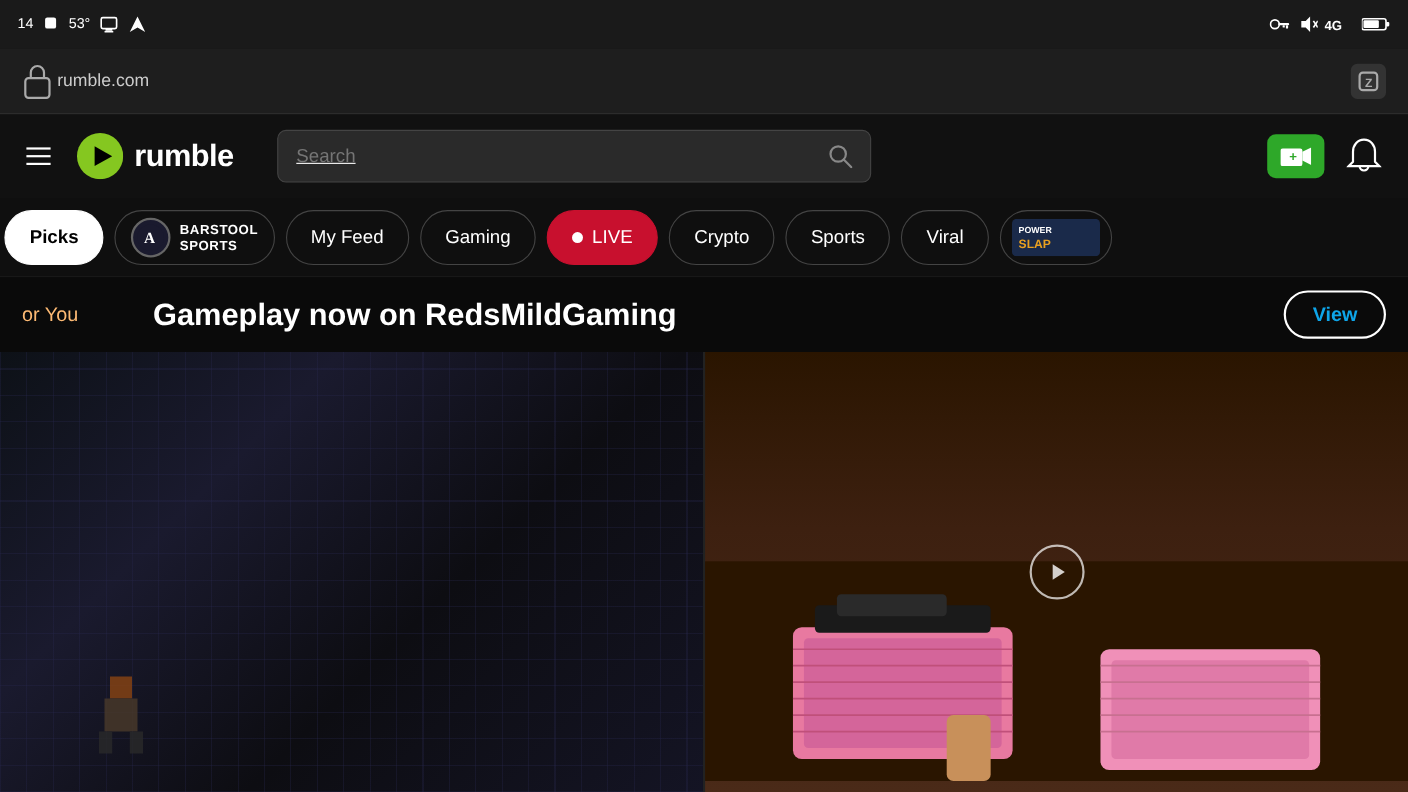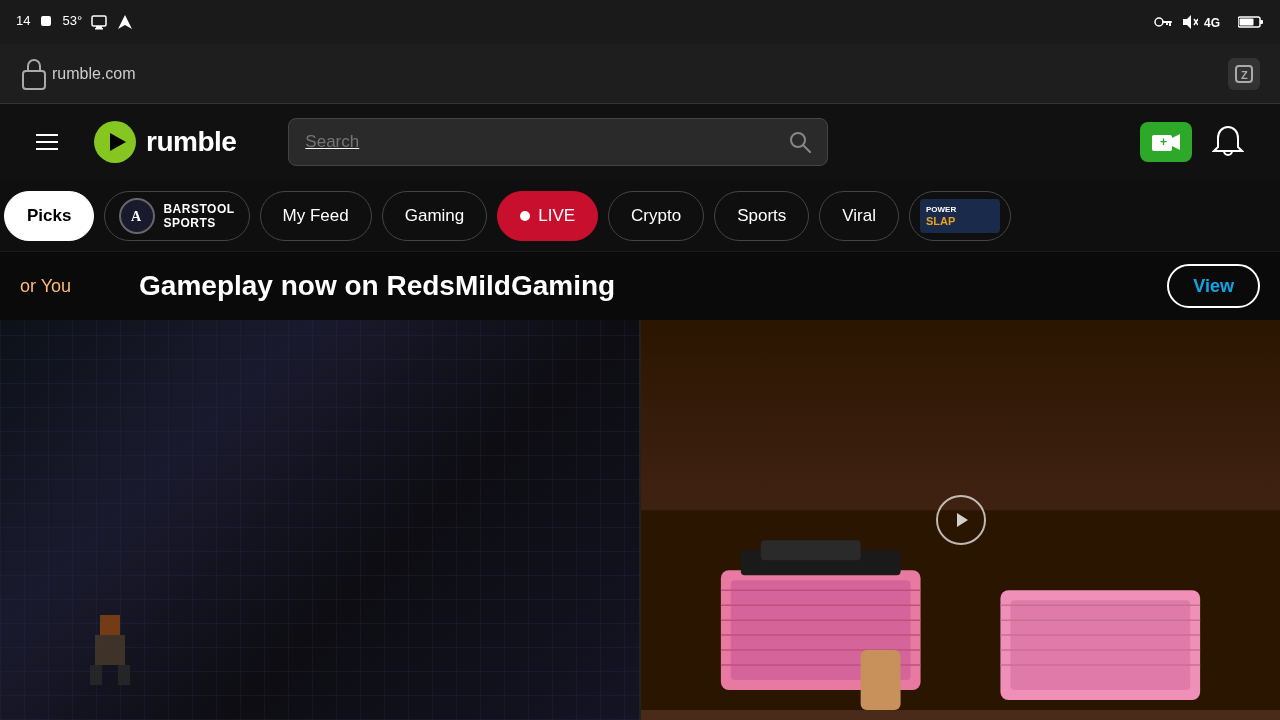--- a/index.html
+++ b/index.html
@@ -69,22 +69,22 @@
       font-size: 14px;
     }
 
     
     .rumble-header {
       width: 100%;
       height: 76px;
       background: #111;
       display: flex;
       align-items: center;
-      padding: 0 32px;
-      gap: 32px;
+      padding: 0 20px;
+      gap: 20px;
     }
     .hamburger {
       display: flex;
       flex-direction: column;
       gap: 5px;
       cursor: pointer;
       padding: 4px;
     }
     .hamburger span {
       width: 22px;

